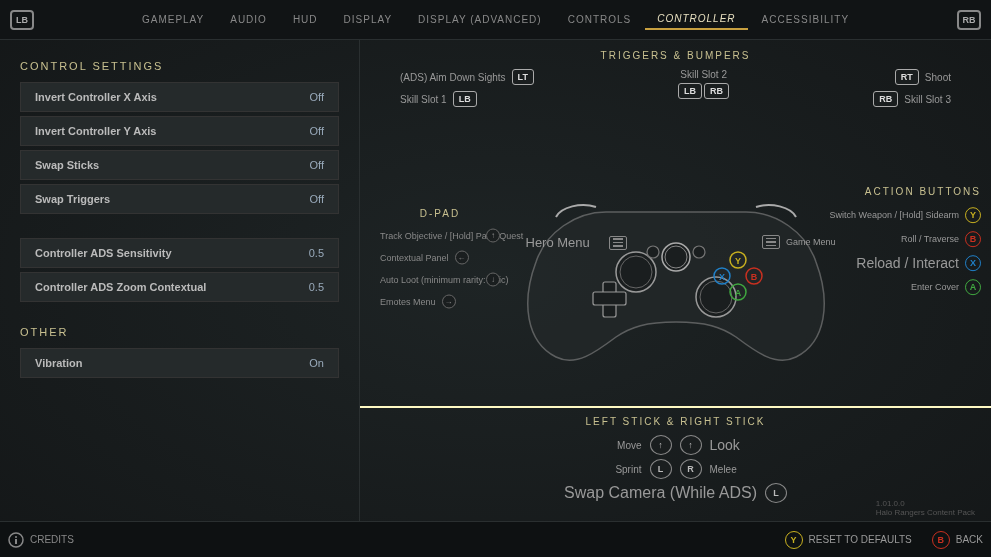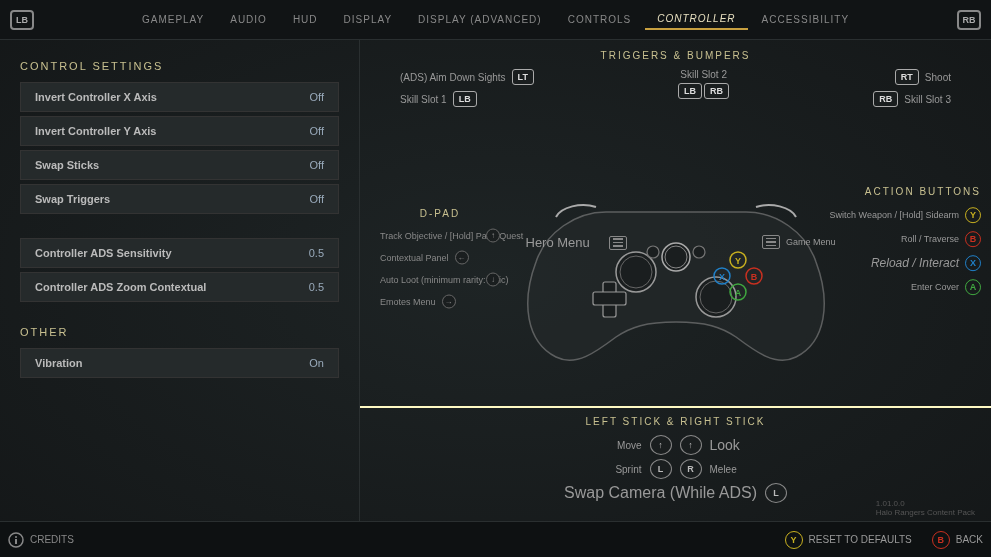--- a/index.html
+++ b/index.html
@@ -562,21 +562,21 @@
           <div class="action-title">ACTION BUTTONS</div>
           <div class="action-item">
             <span style="font-size:9px;color:#999;">Switch Weapon / [Hold] Sidearm</span>
             <div class="action-btn-y">Y</div>
           </div>
           <div class="action-item">
             <span style="font-size:9px;color:#999;">Roll / Traverse</span>
             <div class="action-btn-b">B</div>
           </div>
           <div class="action-item">
-            <span style="font-size:12px;color:#999;font-style:italic;">Reload / Interact</span>
+            <span style="font-size:14px;color:#999;">Reload / Interact</span>
             <div class="action-btn-x">X</div>
           </div>
           <div class="action-item">
             <span style="font-size:9px;color:#999;">Enter Cover</span>
             <div class="action-btn-a">A</div>
           </div>
         </div>
       </div>
 
       <div style="border-top: 2px solid #fef9c3; padding: 8px 60px;">

